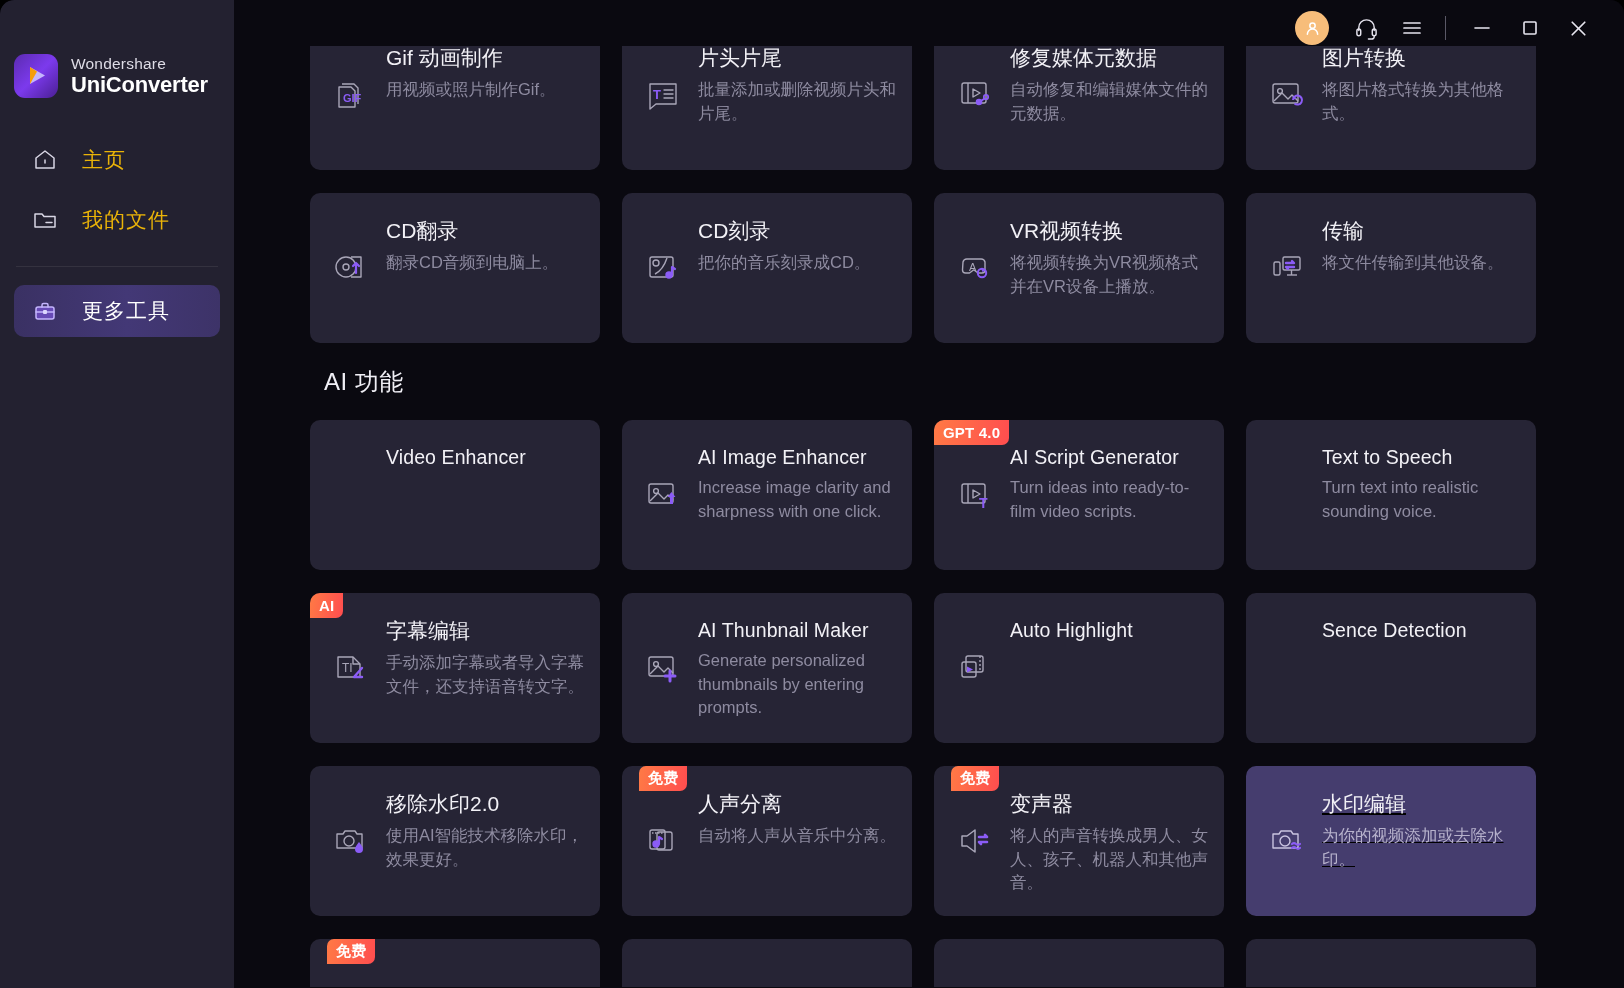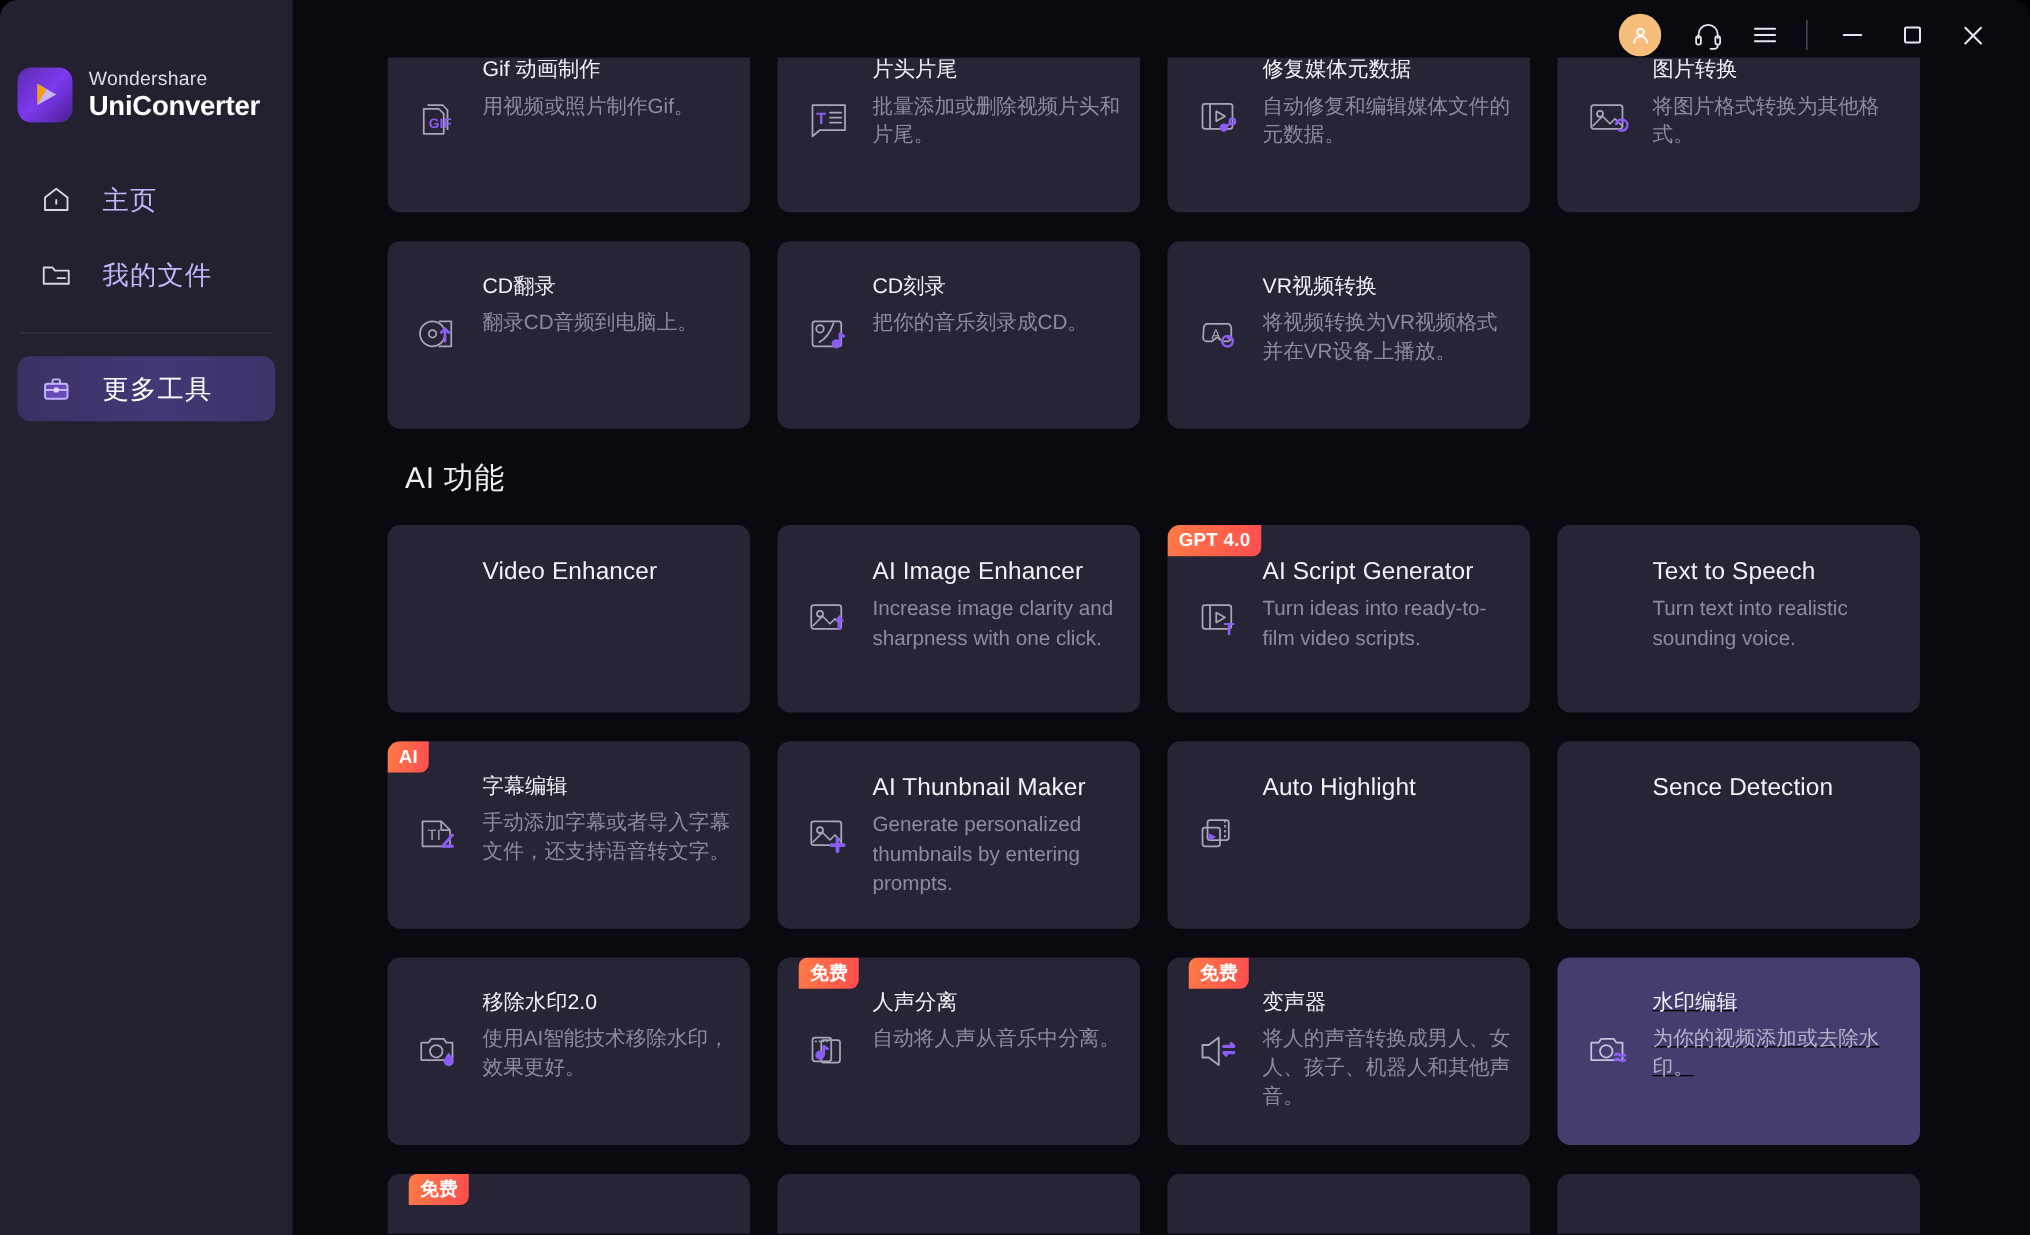--- a/index.html
+++ b/index.html
@@ -71,21 +71,21 @@
     height: 52px;
     margin: 0 14px 8px 14px;
     padding-left: 18px;
     border-radius: 10px;
     cursor: pointer;
     color: #cfcddb;
   }
   .nav-item .nav-label {
     font-size: 21px;
     letter-spacing: 1px;
-    color: #c4b5fd;
+    color: #eab308;
   }
   .nav-item.active {
     background: linear-gradient(90deg, #3a3163 0%, #433876 55%, #3d3368 100%);
   }
   .nav-item.active .nav-label { color: #ffffff; }
 
   .nav-sep {
     height: 1px;
     background: #34323f;
     margin: 20px 16px 18px 16px;
@@ -134,21 +134,21 @@
     padding: 26px 16px 0 18px;
   }
   .card-icon {
     width: 46px; height: 46px;
     flex: 0 0 46px;
     margin-top: 26px;
     display: flex; align-items: center; justify-content: center;
   }
   .card-texts { flex: 1 1 auto; min-width: 0; padding-top: 0; }
   .card-title {
-    font-size: 17px;
+    font-size: 21px;
     color: #f2f1f6;
     line-height: 1.15;
     margin-bottom: 8px;
     white-space: nowrap;
   }
   .card-title.en { font-size: 19.5px; letter-spacing: .1px; }
   .card-desc {
     font-size: 16.5px;
     color: #8e8ba0;
     line-height: 1.42;
@@ -413,20 +413,37 @@
       <circle cx="29" cy="27" r="4.2" stroke="#8b5cf6" stroke-width="2" fill="none"></circle>
       <path d="M28 22.5 l1.5 3.5 3 -1.5 z" fill="#8b5cf6" stroke="none"></path>
                 </svg>
               </div>
               <div class="card-texts">
                 <div class="card-title">VR视频转换</div>
                 <div class="card-desc">将视频转换为VR视频格式并在VR设备上播放。</div>
               </div>
             </div>
           </div>
+          <div class="card">
+            <div class="card-body">
+              <div class="card-icon">
+                <svg width="44" height="44" viewBox="0 0 44 44" fill="none" stroke="#a9a6b8" stroke-width="1.4" stroke-linejoin="round">
+      <rect x="9" y="16" width="6" height="13" rx="1.5"></rect>
+      <rect x="18" y="11" width="17" height="13" rx="1.5"></rect>
+                  <line x1="22" y1="29" x2="32" y2="29"></line>
+                  <line x1="26.5" y1="24" x2="26.5" y2="29"></line>
+      <path d="M21 17 h8 l-2 -2 M29 21 h-8 l2 2" stroke="#8b5cf6" stroke-width="2.4" stroke-linecap="round" fill="none"></path>
+                </svg>
+              </div>
+              <div class="card-texts">
+                <div class="card-title">传输</div>
+                <div class="card-desc">将文件传输到其他设备。</div>
+              </div>
+            </div>
+          </div>
         </div>
         <div class="section-title">AI 功能</div>
         <div class="card-row">
           <div class="card no-icon">
             <div class="card-body">
               <div class="card-texts">
                 <div class="card-title en">Video Enhancer</div>
                 <div class="card-desc"></div>
               </div>
             </div>

